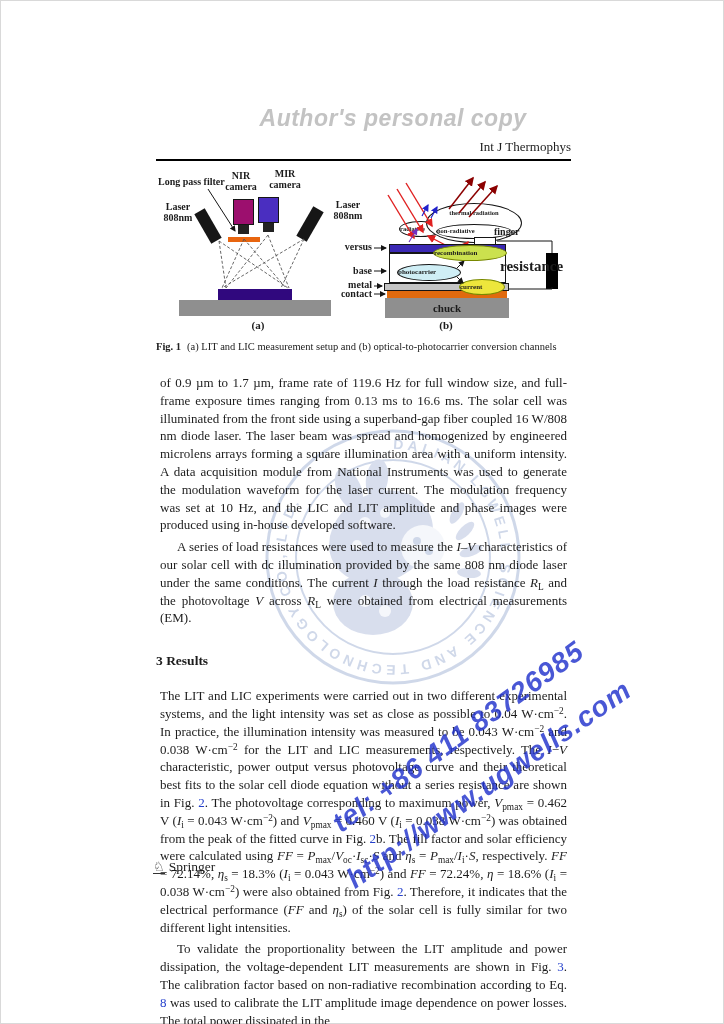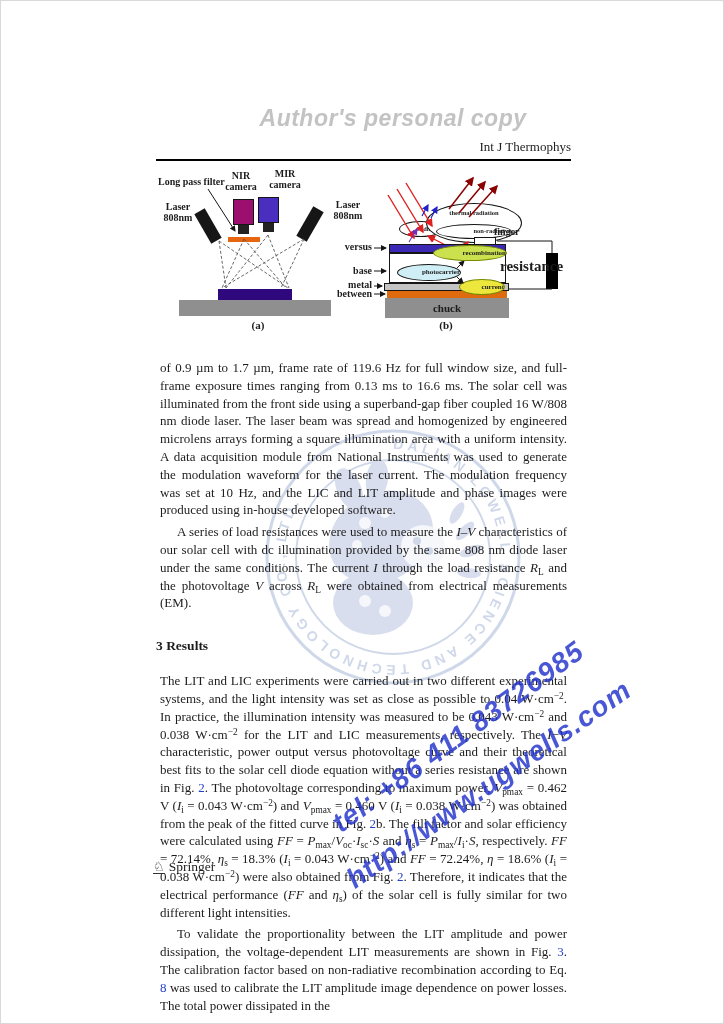--- a/index.html
+++ b/index.html
@@ -16,21 +16,21 @@
   .column{position:absolute;left:155px;top:0;width:415px;}
   .journal{margin-top:138px;text-align:right;font-size:13px;}
   .rule{margin-top:4px;border:none;border-top:2px solid #000;height:0;}
 
   
   .fig{position:relative;margin-top:8px;height:168px;font-family:"Liberation Serif",serif;}
   .fig .abs{position:absolute;box-sizing:border-box;}
   .figlabel{font-size:10px;font-weight:bold;line-height:10.5px;}
   .center{text-align:center;}
   .right{text-align:right;}
-  .ellipse{border-radius:50%;display:flex;align-items:center;justify-content:flex-end;
+  .ellipse{border-radius:50%;display:flex;align-items:center;justify-content:flex-start;
            font-size:6.5px;font-weight:bold;line-height:1;}
   .tag{font-size:11px;font-weight:bold;}
   .layer{border:1px solid #151515;}
   .svglines{position:absolute;left:0;top:0;pointer-events:none;}
 
   .caption{margin-top:4px;font-size:10.5px;color:#222;}
   .caption .cap-tag{font-weight:bold;margin-right:6px;}
 
   
   p.body{font-size:13px;line-height:17.8px;text-align:justify;margin:4px;}
@@ -141,21 +141,21 @@
       <div class="abs ellipse" style="left: 241px; top: 95px; width: 64px; height: 17px; border: 1px solid rgb(21, 21, 21); font-size: 7px; background-color: rgb(207, 238, 245);">
           <span>photocarrier</span>
         </div>
       <div class="abs ellipse" style="left: 303px; top: 110px; width: 46px; height: 16px; border: 1px solid rgb(120, 136, 0); font-size: 7px; background-color: rgb(237, 230, 60);">
           <span>current</span>
         </div>
 
       <div class="abs figlabel right" style="left:158px;top:73px;width:58px;">versus</div>
       <div class="abs figlabel right" style="left:158px;top:97px;width:58px;">base</div>
       <div class="abs figlabel right" style="left:158px;top:111px;width:58px;">metal</div>
-      <div class="abs figlabel right" style="left:158px;top:120px;width:58px;">between</div>
+      <div class="abs figlabel right" style="left:158px;top:120px;width:58px;">contact</div>
       <div class="abs figlabel" style="left:338px;top:58px;width:44px;z-index:3;">finger</div>
       <div class="abs figlabel" style="left:344px;top:92px;width:52px;font-size:15px;">resistance</div>
       <div class="abs tag center" style="left:270px;top:150px;width:40px;">(b)</div>
 
       <svg class="svglines" width="415" height="168" viewBox="0 0 415 168">
         <defs>
           <marker id="mkB" markerWidth="7" markerHeight="7" refX="5" refY="3" orient="auto">
             <path d="M0,0 L6,3 L0,6 z" fill="#151515"></path>
             </marker>
           <marker id="mkR" markerWidth="7" markerHeight="7" refX="5" refY="3" orient="auto">
@@ -209,20 +209,23 @@
           <line x1="301" y1="99" x2="308" y2="92" marker-end="url(#mkB)"></line>
           <line x1="301" y1="108" x2="307" y2="114" marker-end="url(#mkB)"></line>
         </g>
         <g stroke="#151515" stroke-width="1" fill="none">
           <polyline points="341,72 396,72 396,84"></polyline>
           <polyline points="353,120 396,120 396,118"></polyline>
         </g>
       </svg>
     </div>
 
+    <div class="caption">
+      <span class="cap-tag">Fig. 1</span><span>(a) LIT and LIC measurement setup and (b) optical-to-photocarrier conversion channels</span>
+    </div>
 
     <p class="body first"><span>of 0.9 µm to 1.7 µm, frame rate of 119.6 Hz for full window size, and full-frame exposure times ranging from 0.13 ms to 16.6 ms. The solar cell was illuminated from the front side using a superband-gap fiber coupled 16 W/808 nm diode laser. The laser beam was spread and homogenized by engineered microlens arrays forming a square illumination area with a uniform intensity. A data acquisition module from National Instruments was used to generate the modulation waveform for the laser current. The modulation frequency was set at 10 Hz, and the LIC and LIT amplitude and phase images were produced using in-house developed software.</span></p>
     <p class="body indent"><span>A series of load resistances were used to measure the </span><span class="i">I</span><span>–</span><span class="i">V</span><span> characteristics of our solar cell with dc illumination provided by the same 808 nm diode laser under the same conditions. The current </span><span class="i">I</span><span> through the load resistance </span><span class="i">R</span><span class="sub">L</span><span> and the photovoltage </span><span class="i">V</span><span> across </span><span class="i">R</span><span class="sub">L</span><span> were obtained from electrical measurements (EM).</span></p>
 
     <div class="heading">3 Results</div>
 
     <p class="body"><span>The LIT and LIC experiments were carried out in two different experimental systems, and the light intensity was set as close as possible to 0.04 W·cm</span><span class="sup">−2</span><span>. In practice, the illumination intensity was measured to be 0.043 W·cm</span><span class="sup">−2</span><span> and 0.038 W·cm</span><span class="sup">−2</span><span> for the LIT and LIC measurements, respectively. The </span><span class="i">I</span><span>−</span><span class="i">V</span><span> characteristic, power output versus photovoltage curve and their theoretical best fits to the solar cell diode equation without a series resistance are shown in Fig. </span><span class="a">2</span><span>. The photovoltage corresponding to maximum power, </span><span class="i">V</span><span class="sub">pmax</span><span> = 0.462 V (</span><span class="i">I</span><span class="sub">i</span><span> = 0.043 W·cm</span><span class="sup">−2</span><span>) and </span><span class="i">V</span><span class="sub">pmax</span><span> = 0.460 V (</span><span class="i">I</span><span class="sub">i</span><span> = 0.038 W·cm</span><span class="sup">−2</span><span>) was obtained from the peak of the fitted curve in Fig. </span><span class="a">2</span><span>b. The fill factor and solar efficiency were calculated using </span><span class="i">FF</span><span> = </span><span class="i">P</span><span class="sub">max</span><span>/</span><span class="i">V</span><span class="sub">oc</span><span>·</span><span class="i">I</span><span class="sub">sc</span><span>·</span><span class="i">S</span><span> and </span><span class="i">η</span><span class="sub">s</span><span> = </span><span class="i">P</span><span class="sub">max</span><span>/</span><span class="i">I</span><span class="sub">i</span><span>·</span><span class="i">S</span><span>, respectively. </span><span class="i">FF</span><span> = 72.14%, </span><span class="i">η</span><span class="sub">s</span><span> = 18.3% (</span><span class="i">I</span><span class="sub">i</span><span> = 0.043 W·cm</span><span class="sup">−2</span><span>) and </span><span class="i">FF</span><span> = 72.24%, </span><span class="i">η</span><span> = 18.6% (</span><span class="i">I</span><span class="sub">i</span><span> = 0.038 W·cm</span><span class="sup">−2</span><span>) were also obtained from Fig. </span><span class="a">2</span><span>. Therefore, it indicates that the electrical performance (</span><span class="i">FF</span><span> and </span><span class="i">η</span><span class="sub">s</span><span>) of the solar cell is fully similar for two different light intensities.</span></p>
     <p class="body indent"><span>To validate the proportionality between the LIT amplitude and power dissipation, the voltage-dependent LIT measurements are shown in Fig. </span><span class="a">3</span><span>. The calibration factor based on non-radiative recombination according to Eq. </span><span class="a">8</span><span> was used to calibrate the LIT amplitude image dependence on power losses. The total power dissipated in the</span></p>
   </div>
 

